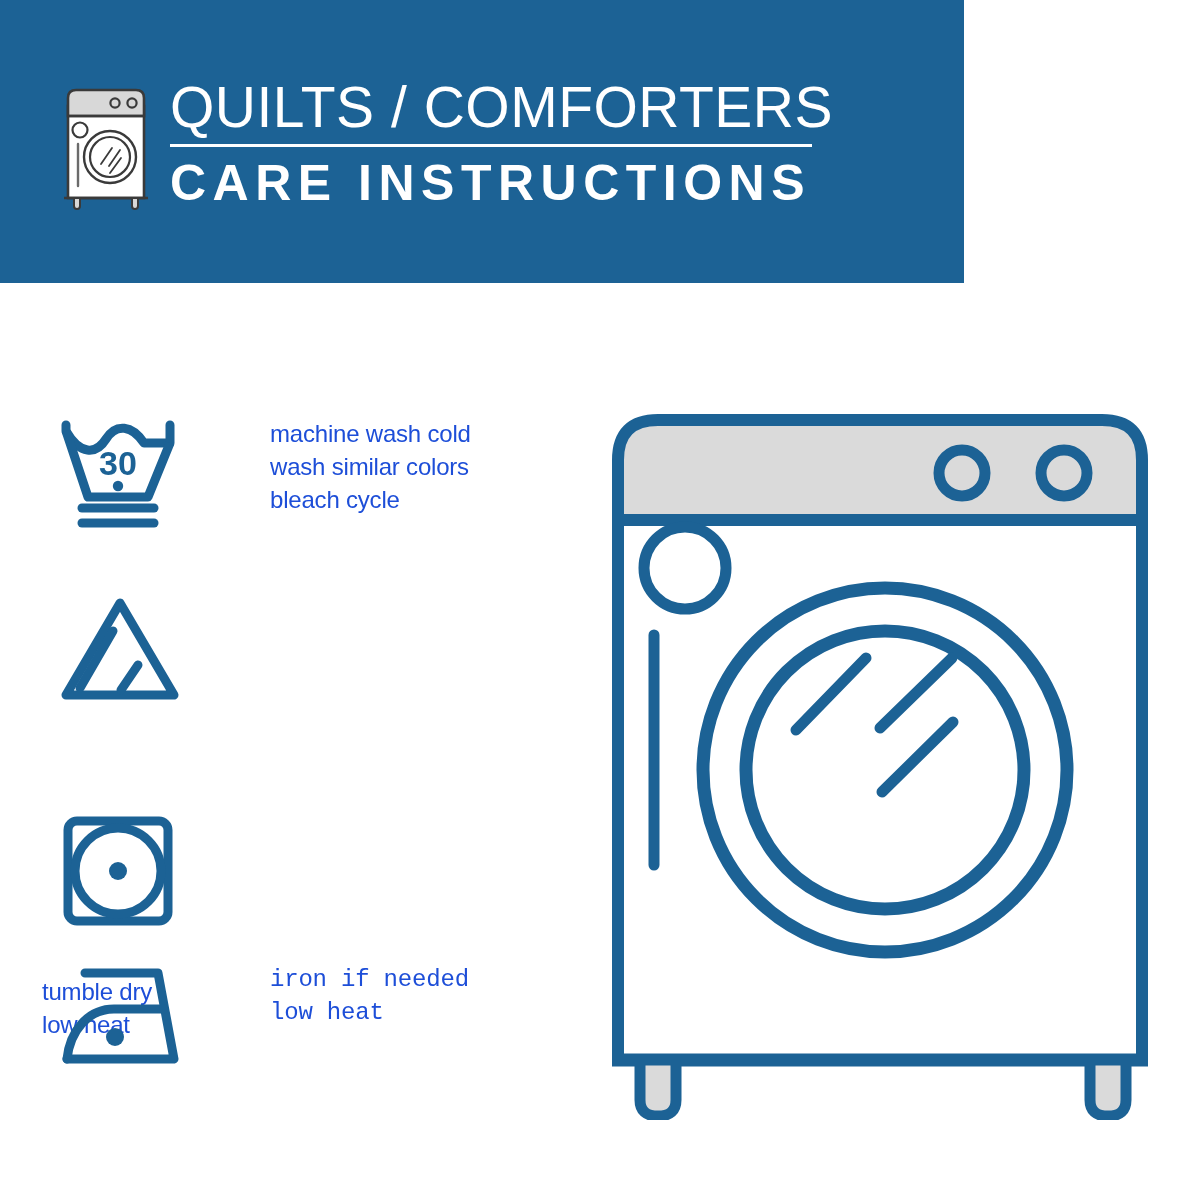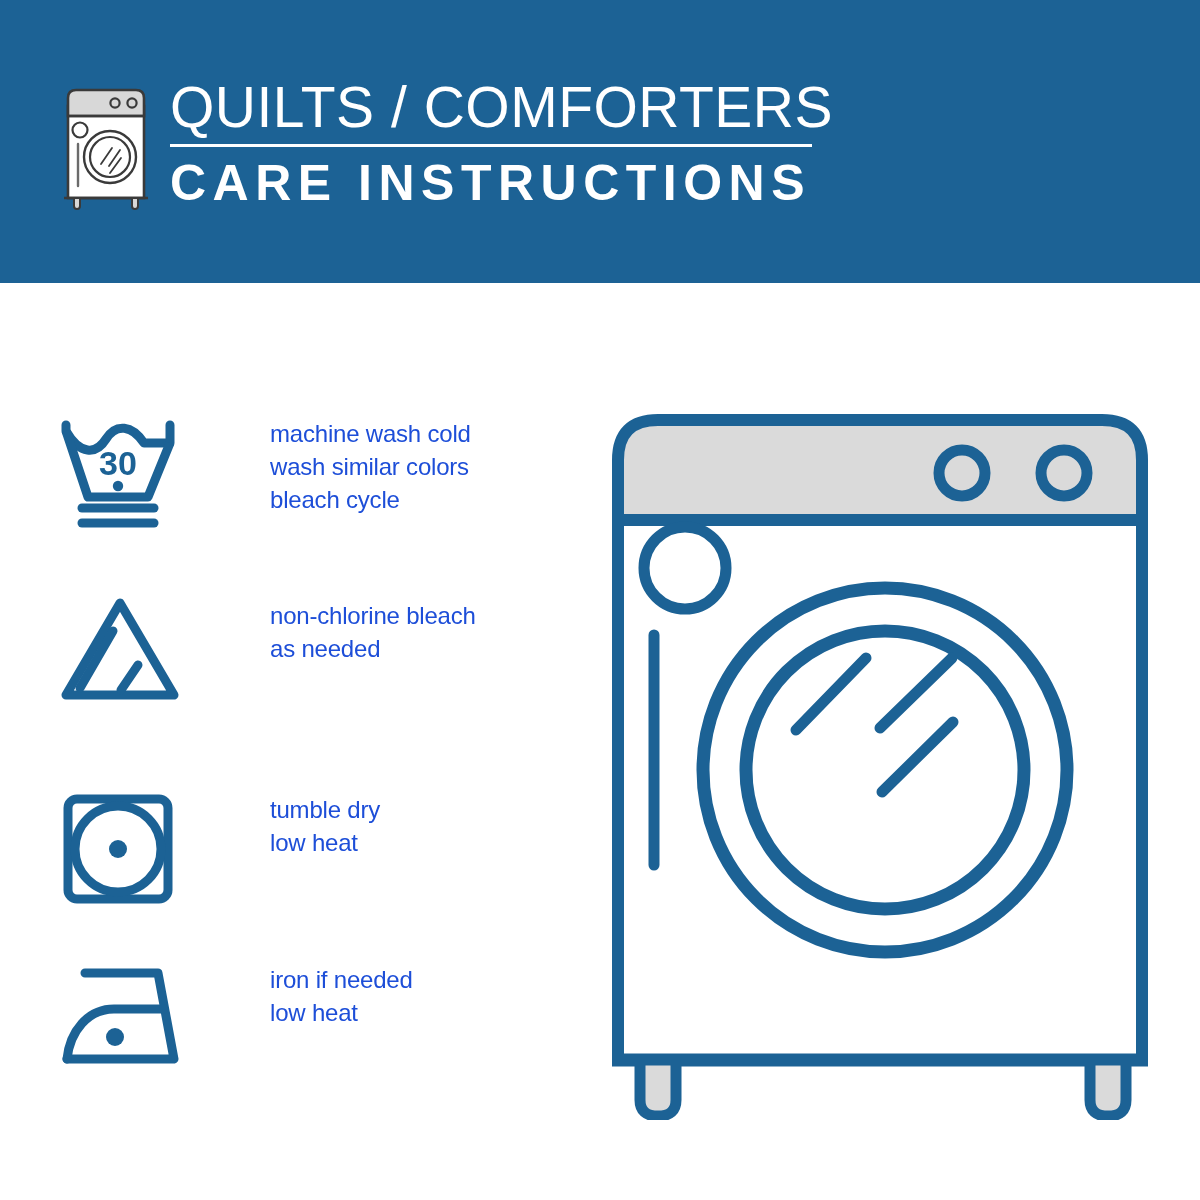--- a/index.html
+++ b/index.html
@@ -13,21 +13,21 @@
     font-family: "Liberation Sans", sans-serif;
     overflow: hidden;
     position: relative;
   }
 
   
   .header {
     position: absolute;
     left: 0;
     top: 0;
-    width: 1200px;
+    width: 964px;
     height: 283px;
     background: #1c6295;
     box-sizing: border-box;
   }
   .header-logo {
     position: absolute;
     left: 52px;
     top: 78px;
     width: 108px;
     height: 132px;
@@ -75,22 +75,22 @@
     position: absolute;
     left: 0;
     width: 560px;
     height: 150px;
     display: flex;
     align-items: flex-start;
     gap: 40px;
   }
   .care-row-0 { top: 130px; }
   .care-row-1 { top: 312px; }
-  .care-row-2 { top: 506px; }
-  .care-row-3 { top: 676px; }
+  .care-row-2 { top: 528px; flex-direction: column; }
+  .care-row-3 { top: 676px; font-family: Liberation Mono, monospace; }
 
   .care-icon {
     width: 130px;
     min-width: 130px;
     height: 120px;
     margin-left: 58px;
     display: flex;
     align-items: flex-start;
     justify-content: flex-start;
   }
@@ -186,24 +186,20 @@
       <svg width="130" height="120" viewBox="0 0 130 120" xmlns="http://www.w3.org/2000/svg">
         <g fill="none" stroke="#1c6295" stroke-width="9" stroke-linecap="round" stroke-linejoin="round">
 
           <path d="M62 8 L116 100 L8 100 Z"></path>
 
           <line x1="55" y1="36" x2="22" y2="93"></line>
           <line x1="80" y1="70" x2="63" y2="95"></line>
         </g>
       </svg>
     </div>
-    <div class="care-text">
-      <div>non-chlorine bleach</div>
-      <div>as needed</div>
-    </div>
   </div>
 
   <div class="care-row care-row-2">
     <div class="care-icon">
       <svg width="130" height="120" viewBox="0 0 130 120" xmlns="http://www.w3.org/2000/svg">
         <g fill="none" stroke="#1c6295" stroke-width="9" stroke-linejoin="round">
           <rect x="10" y="10" width="100" height="100" rx="9" ry="9"></rect>
           <circle cx="60" cy="60" r="43"></circle>
         </g>
         <circle cx="60" cy="60" r="9" fill="#1c6295"></circle>

